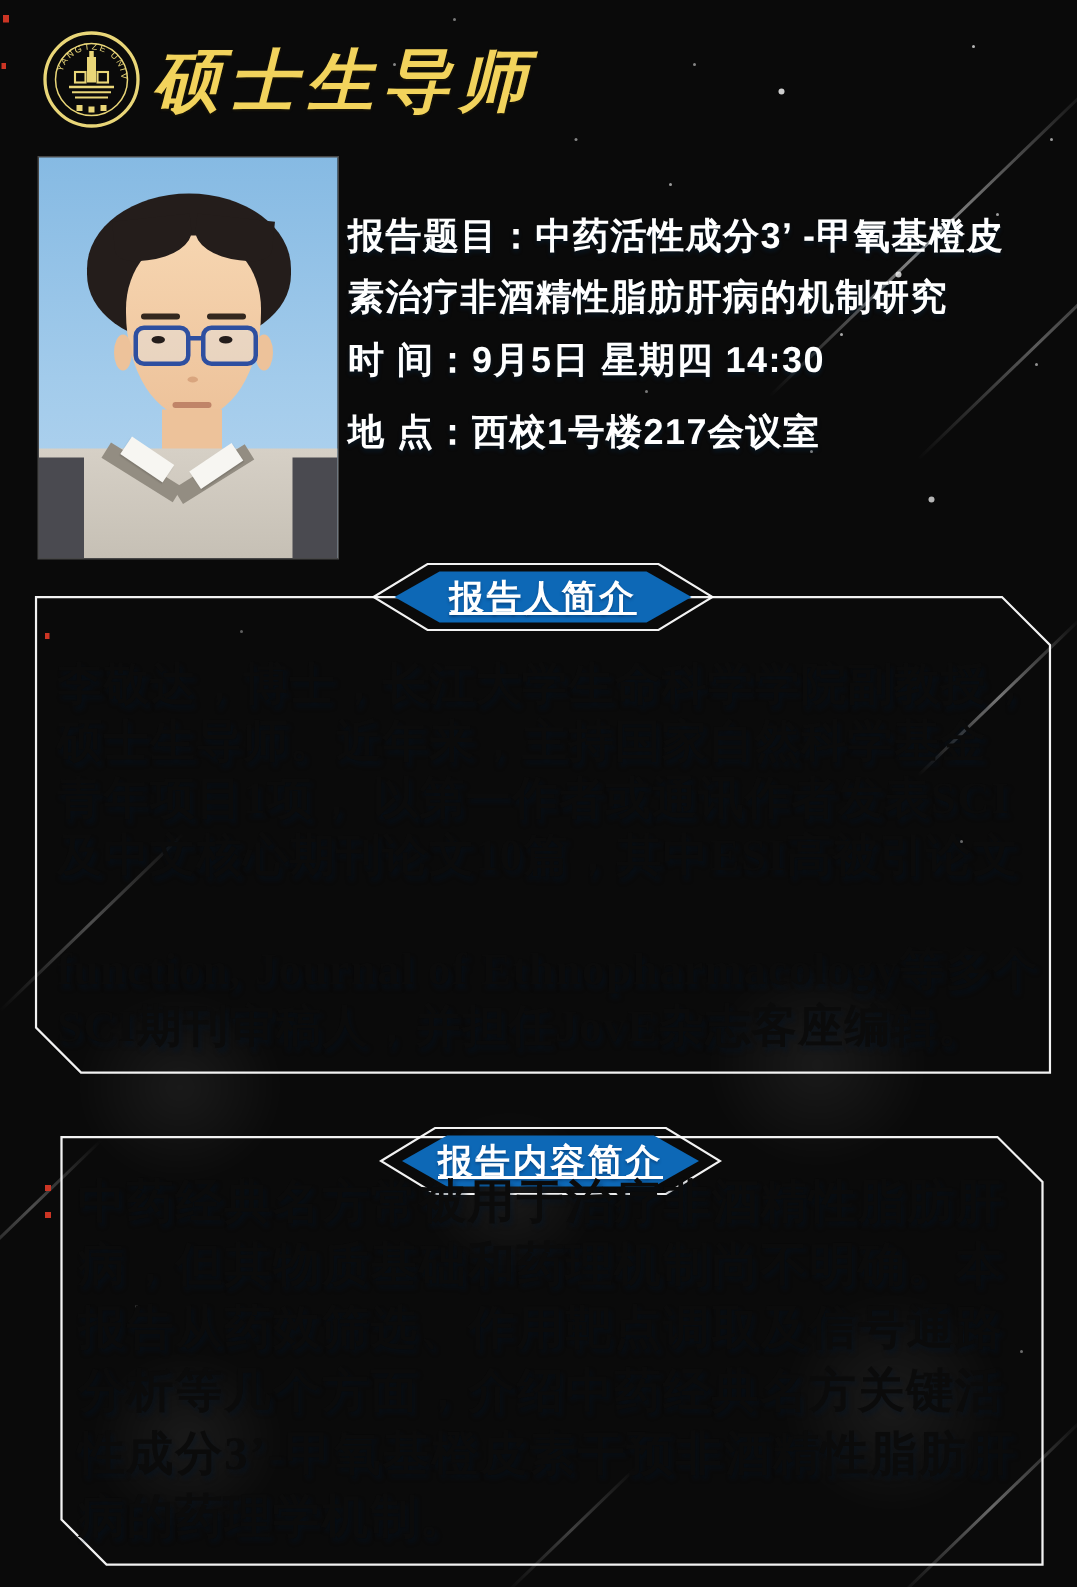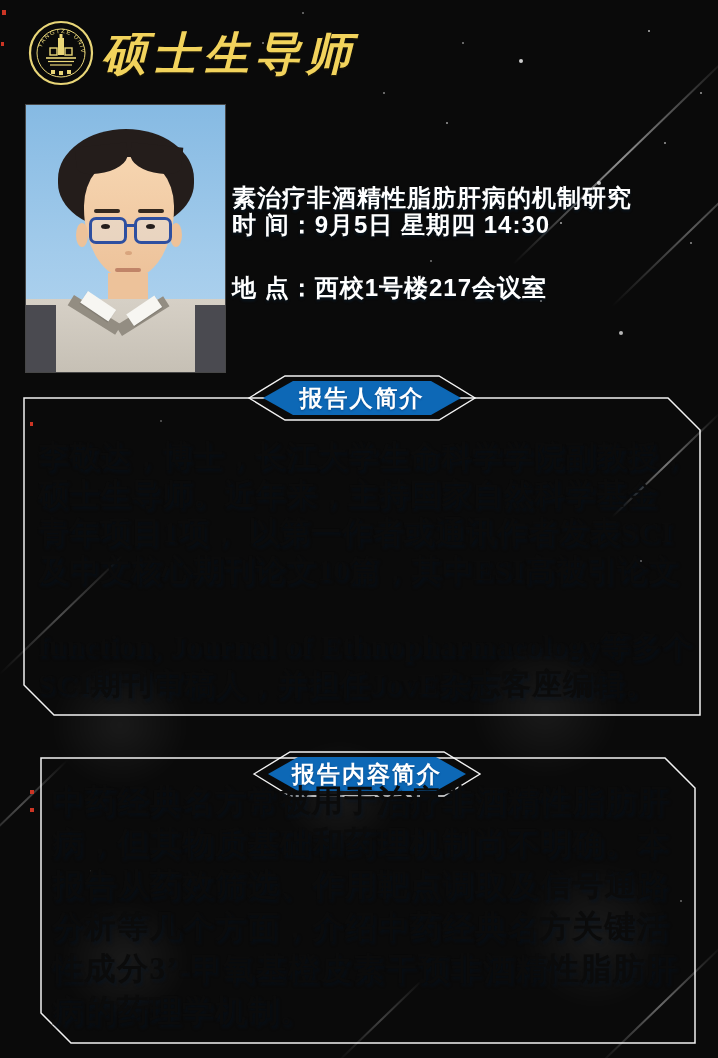--- a/index.html
+++ b/index.html
@@ -54,21 +54,21 @@
   .ph-collar-l{position:absolute;left:62px;top:186px;width:34px;height:14px;background:#f7f6f2;transform:rotate(34deg);transform-origin:left top;box-shadow:0 1px 1px rgba(0,0,0,.15);}
   .ph-collar-r{position:absolute;left:108px;top:207px;width:34px;height:14px;background:#f7f6f2;transform:rotate(-34deg);transform-origin:left bottom;box-shadow:0 1px 1px rgba(0,0,0,.15);}
   .ph-shoulder{position:absolute;top:200px;width:30px;height:67px;background:#4a4a50;}
   
   .info-line{position:absolute;left:232px;color:#ffffff;font-weight:bold;font-size:24px;letter-spacing:1px;
     text-shadow:0 2px 3px rgba(0,50,90,.3);white-space:nowrap;}
   
   .boxline{position:absolute;}
   .banner{position:absolute;width:230px;height:48px;}
   .banner .label{position:absolute;left:0;top:0;width:100%;height:100%;display:flex;align-items:center;justify-content:center;
-    color:#fff;font-size:23px;font-weight:bold;letter-spacing:2px;text-shadow:0 1px 2px rgba(0,30,70,.4);}
+    color:#fff;font-size:23px;font-weight:bold;letter-spacing:2px;text-shadow:0 1px 2px rgba(0,30,70,.4);text-decoration:underline;}
   .bodytext{position:absolute;color:#0b0b0b;font-family:"Liberation Serif","DejaVu Serif",serif;font-weight:bold;
     white-space:nowrap;text-shadow:2px 3px 3px rgba(0,20,40,.35);}
   .bio-line{font-size:30px;letter-spacing:1px;}
   .content-line{font-size:31px;letter-spacing:1.5px;}
 </style>
 </head>
 <body>
 
 <div class="poster">
 
@@ -136,22 +136,23 @@
     <div class="ph-neck"></div>
     <div class="ph-sweater"></div>
     <div class="ph-shoulder" style="left:0;"></div>
     <div class="ph-shoulder" style="right:0;"></div>
     <div class="ph-vband-l"></div>
     <div class="ph-vband-r"></div>
     <div class="ph-collar-l"></div>
     <div class="ph-collar-r"></div>
   </div>
 
+  <div class="info-line" style="top:141px;">报告题目：中药活性成分3’ -甲氧基橙皮</div>
   <div class="info-line" style="top:182px;">素治疗非酒精性脂肪肝病的机制研究</div>
-  <div class="info-line" style="top:209px;">时 间：9月5日 星期四 14:30</div>
+  <div class="info-line" style="top:224px;">时 间：9月5日 星期四 14:30</div>
   <div class="info-line" style="top:272px;">地 点：西校1号楼217会议室</div>
 
   <svg class="boxline" style="left:23px;top:397px;" width="678" height="319" viewBox="0 0 678 319">
     <polygon points="1,1 645,1 677,33 677,318 31,318 1,288" fill="none" stroke="rgba(255,255,255,.95)" stroke-width="1.5"></polygon>
   </svg>
 
   <div class="banner" style="left:247px;top:374px;">
     <svg width="230" height="48" viewBox="0 0 230 48">
       <polygon points="2,24 38,2 192,2 228,24 192,46 38,46" fill="none" stroke="rgba(255,255,255,.95)" stroke-width="1.4"></polygon>
       <polygon points="16,24 46,7 184,7 214,24 184,41 46,41" fill="#0d68b6"></polygon>

